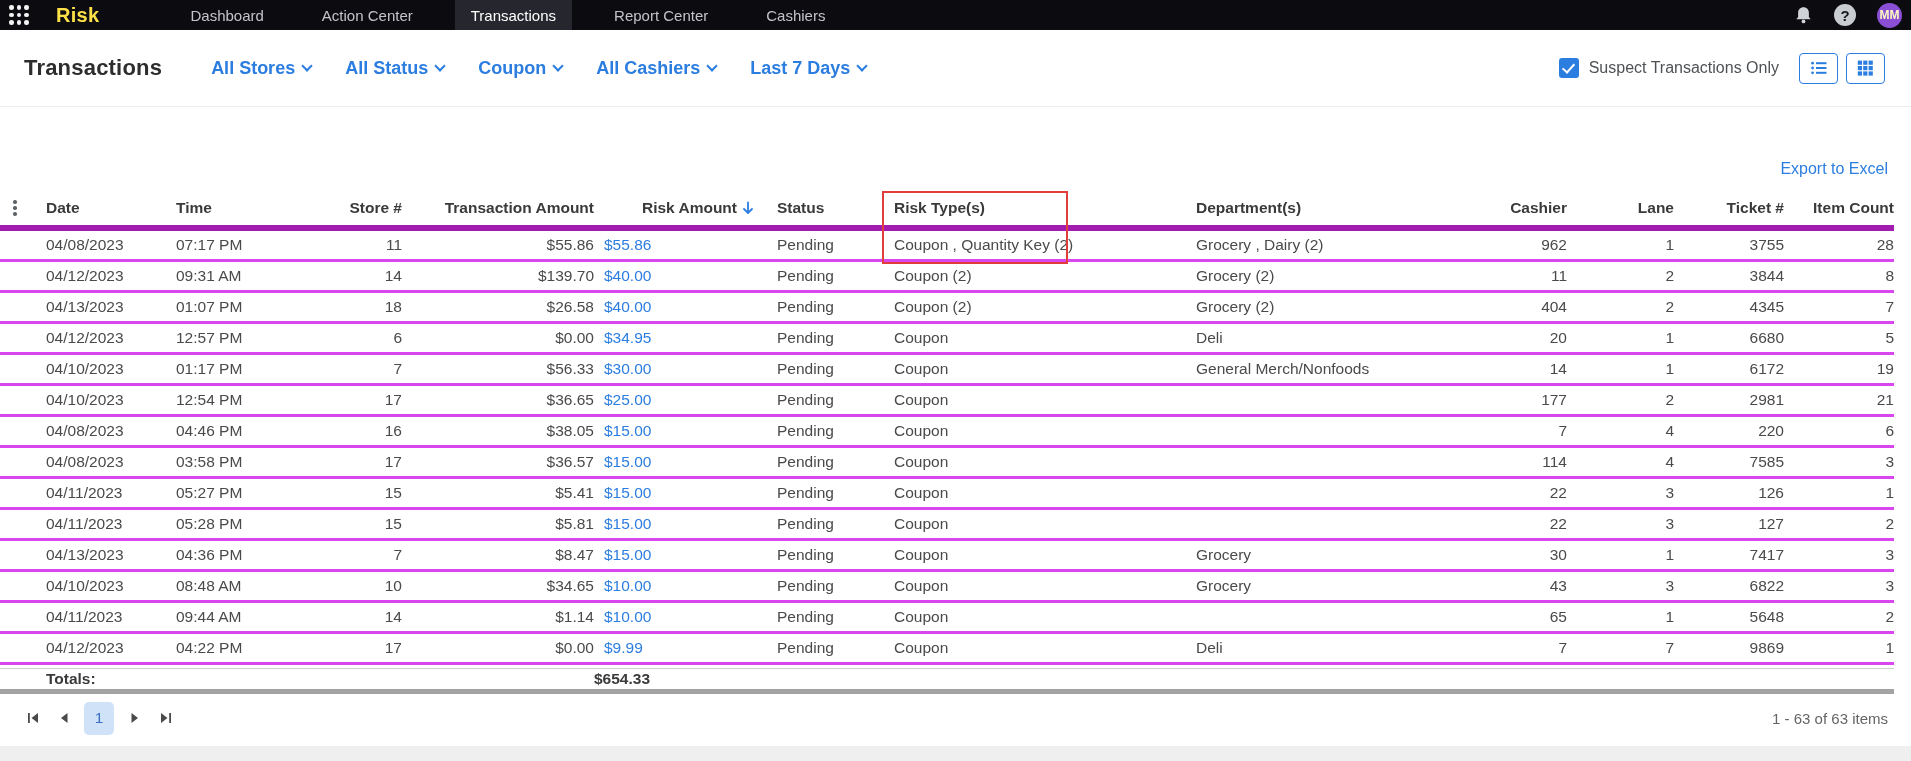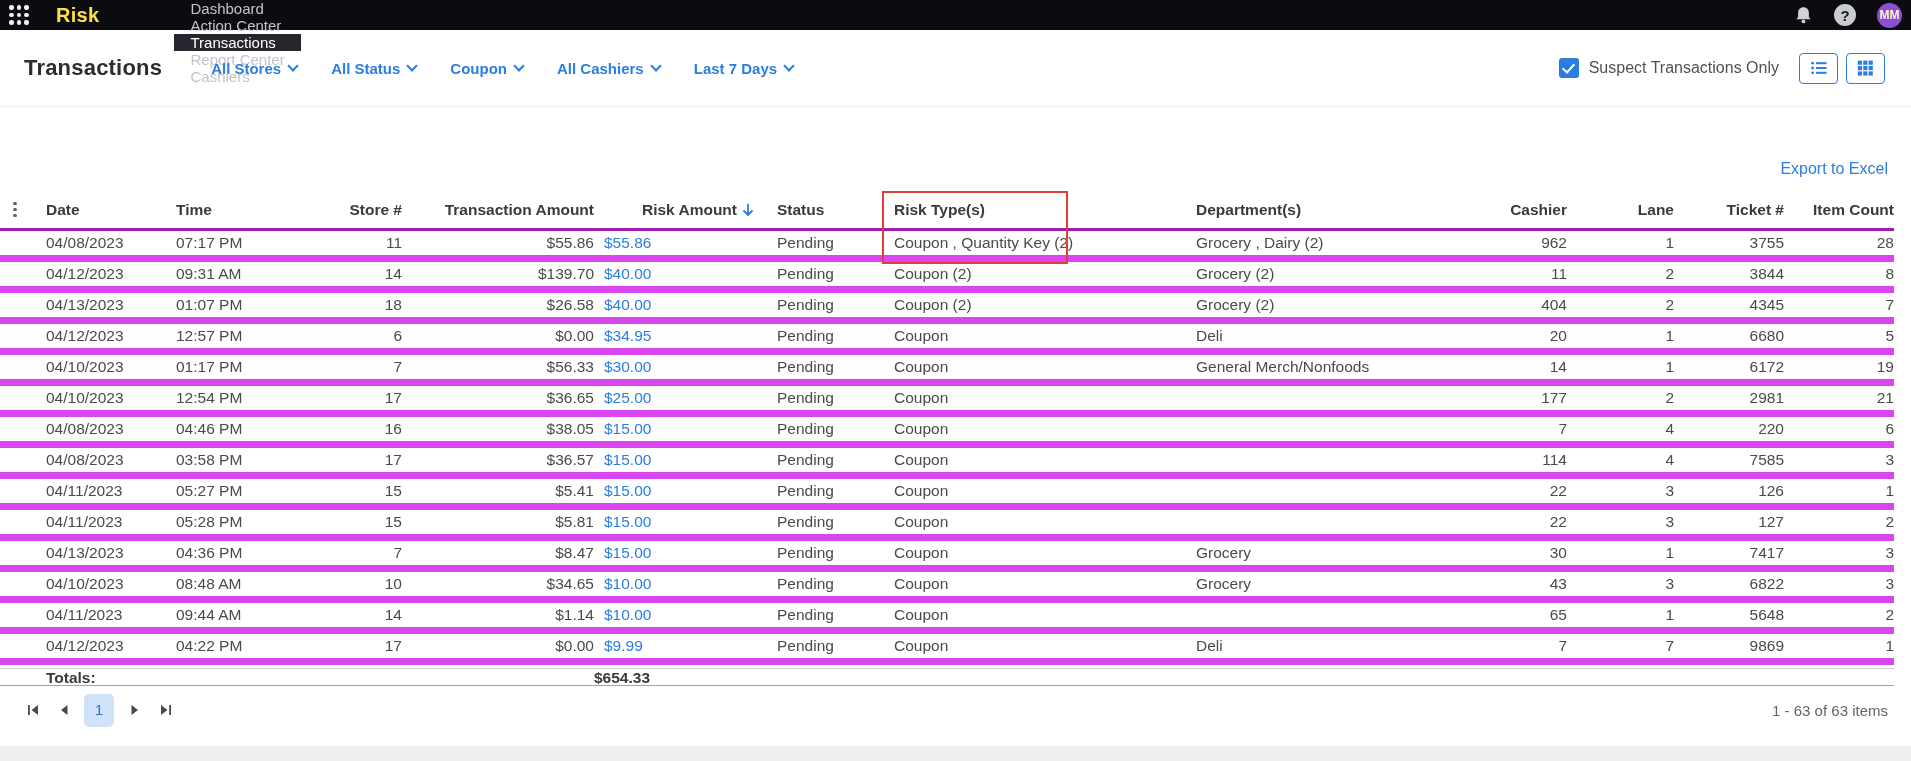--- a/index.html
+++ b/index.html
@@ -4,59 +4,59 @@
 <style>
   * { margin:0; padding:0; box-sizing:border-box; }
   html,body { width:1911px; height:761px; background:#fff; font-family:"Liberation Sans", sans-serif; }
   .page { position:relative; width:1911px; height:761px; background:#fff; overflow:hidden; }
 
   
   .topnav { height:30px; background:var(--nav_bg); display:flex; align-items:center; color:#c3c3ca; }
   .appgrid { width:20px; height:20px; margin-left:9px; display:grid; grid-template-columns:repeat(3,1fr); gap:2.5px; cursor:pointer; }
   .appgrid span { width:4.5px; height:4.5px; border-radius:50%; background:#f2f2f2; }
   .brand { color:#fde047; font-size:20px; font-weight:bold; letter-spacing:.3px; margin-left:27px; }
-  .navitems { display:flex; height:100%; margin-left:62px;flex-direction:column; }
+  .navitems { display:flex; height:100%; margin-left:62px; }
   .navitem { display:flex; align-items:center; padding:0 16px; margin:0 13px; font-size:15px; color:#c3c3ca; cursor:pointer; white-space:nowrap; }
   .navitem.active { background:var(--nav_active_bg); color:#fff; margin:0 13px; }
   .nav-right { margin-left:auto; display:flex; align-items:center; gap:21px; padding-right:9px; }
   .bell { width:19px; height:18px; cursor:pointer; }
   .help { width:22px; height:22px; border-radius:50%; background:#c9ccd0; color:#15151c; font-weight:bold; font-size:15px; display:flex; align-items:center; justify-content:center; cursor:pointer; }
   .avatar { width:25px; height:25px; border-radius:50%; background:var(--avatar_bg); color:#fef9c3; font-size:12px; font-weight:bold; display:flex; align-items:center; justify-content:center; cursor:pointer; }
 
   
   .filterbar { height:77px; display:flex; align-items:center; padding:0 26px 0 24px; border-bottom:1px solid #ededed; background:#fff; }
   .page-title { font-size:22px; font-weight:bold; color:#2d2d2d; letter-spacing:.2px; }
   .filterlinks { display:flex; align-items:center; margin-left:32px; }
-  .filterlink { display:flex; align-items:center; gap:8px; color:var(--accent); font-size:15px; font-weight:bold; padding:0 17px; cursor:pointer; white-space:nowrap; }
+  .filterlink { display:flex; align-items:center; gap:8px; color:var(--accent); font-size:18px; font-weight:bold; padding:0 17px; cursor:pointer; white-space:nowrap; }
   .chev { width:8px; height:8px; border-right:2.2px solid currentColor; border-bottom:2.2px solid currentColor; transform:rotate(45deg); margin-top:-5px; }
   .suspect { margin-left:auto; display:flex; align-items:center; gap:10px; }
   .checkbox { width:20px; height:20px; border-radius:3px; background:var(--accent); position:relative; cursor:pointer; }
   .checkbox::after { content:""; position:absolute; left:6.5px; top:2.5px; width:5px; height:10px; border-right:2.4px solid #fff; border-bottom:2.4px solid #fff; transform:rotate(42deg); }
   .suspect-label { font-size:16px; color:#4e5256; }
   .viewbtns { display:flex; gap:8px; margin-left:20px; }
   .viewbtn { width:39px; height:31px; border:1px solid var(--accent); border-radius:4px; background:#fff; display:flex; align-items:center; justify-content:center; cursor:pointer; }
 
   
   .export-row { height:84px; display:flex; justify-content:flex-end; align-items:flex-end; padding:0 23px 13px 0; }
   .export-link { color:var(--accent); font-size:16px; font-weight:normal; cursor:pointer; }
 
   
   .grid { position:relative; width:1894px; }
   .grow { display:grid; grid-template-columns:46px 130px 150px 76px 192px 166px 124px 302px 254px 127px 107px 110px 110px; align-items:center; }
-  .ghead { height:40px; border-bottom:3px solid #a21caf; font-weight:bold; color:#3a3a3a; font-size:15.5px; }
-  .trow { height:31px; border-bottom:7px solid #d946ef; font-size:15.5px; color:#4a4a4a; cursor:pointer; }
+  .ghead { height:40px; border-bottom:6px solid #a21caf; font-weight:bold; color:#3a3a3a; font-size:15.5px; }
+  .trow { height:31px; border-bottom:3px solid #d946ef; font-size:15.5px; color:#4a4a4a; cursor:pointer; }
   .ar { text-align:right; }
   .p10 { padding-left:10px; }
   .p17 { padding-left:17px; }
   .riskhead { display:flex; justify-content:flex-end; align-items:center; gap:5px; padding-right:6px; }
   .riskval { color:var(--accent); padding-left:10px; cursor:pointer; }
   .dots3 { display:flex; flex-direction:column; gap:2.5px; margin-left:13px; width:14px; cursor:pointer; }
   .dots3 span { width:3.5px; height:3.5px; border-radius:50%; background:#5f6368; }
   .redbox { position:absolute; left:882px; top:0; width:186px; height:73px; border:2px solid var(--highlight_red); pointer-events:none; }
-  .totals-row { height:18px; margin-top:3px; border-top:1px solid #cfcfcf; border-bottom:1px solid #a3a3a3; font-size:15.5px; color:#3a3a3a; font-weight:bold; cursor:default; }
+  .totals-row { height:26px; margin-top:3px; border-top:1px solid #cfcfcf; border-bottom:5px solid #a3a3a3; font-size:15.5px; color:#3a3a3a; font-weight:bold; cursor:default; }
   .totals-val { text-align:left; padding-right:4px; }
 
   
   .pager { height:48px; display:flex; align-items:center; padding:0 23px 0 22px; }
   .pgbtn { width:22px; height:22px; display:flex; align-items:center; justify-content:center; cursor:pointer; margin-right:9px; }
   .pgchip { min-width:30px; height:33px; border-radius:5px; background:var(--page_chip_bg); color:#3a6fc4; font-size:15.5px; display:flex; align-items:center; justify-content:center; cursor:pointer; margin-right:9px; }
   .pginfo { margin-left:auto; font-size:15px; color:#656565; }
   .bottom-strip { position:absolute; left:0; right:0; top:746px; bottom:0; background:#efefef; }
 </style>
 </head>

